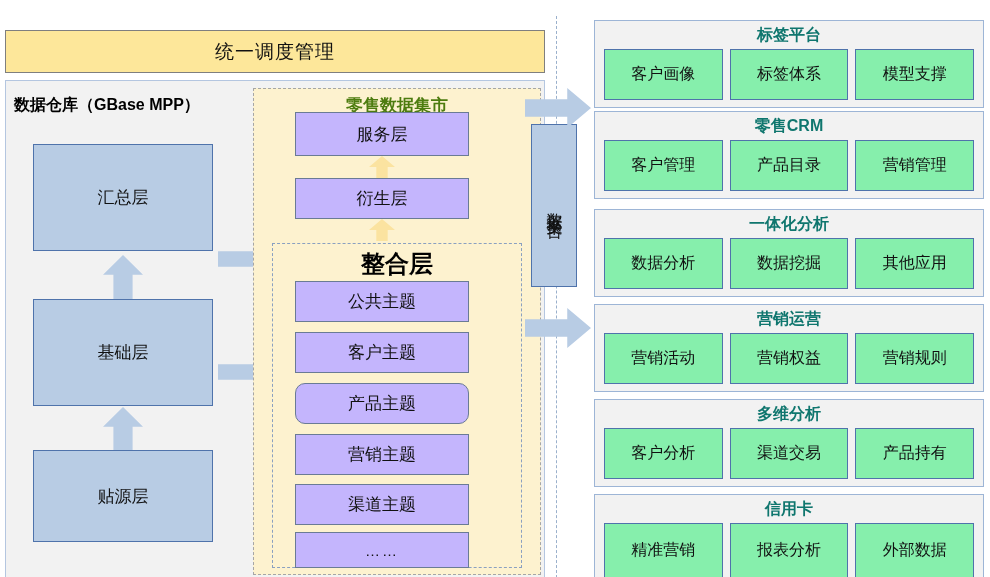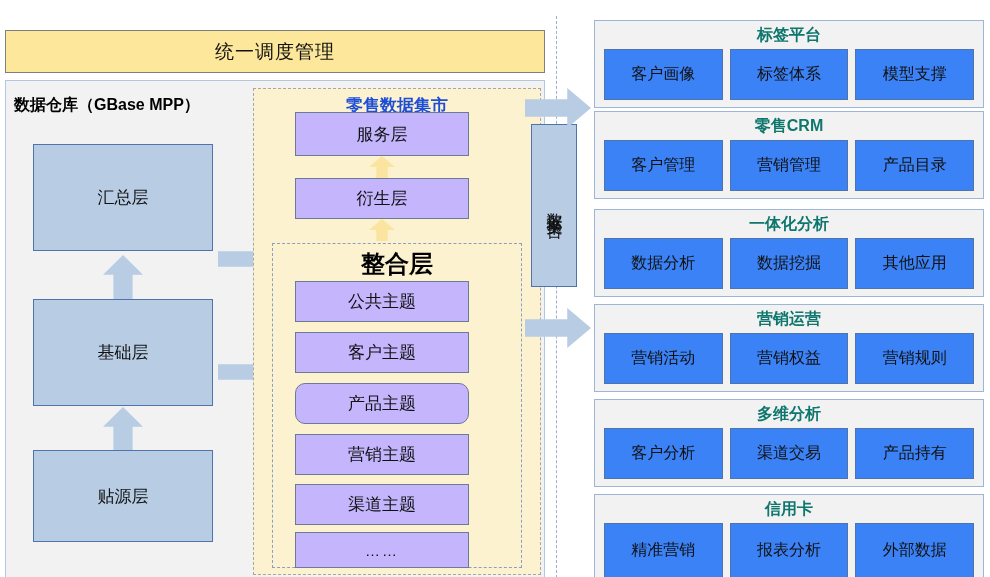--- a/index.html
+++ b/index.html
@@ -55,21 +55,21 @@
   .ra1{left:218px;top:226px;width:62px;height:34px;}
   .ra2{left:218px;top:339px;width:62px;height:34px;}
 
   
   .mart{
     left:253px;top:72px;width:288px;height:487px;
     background:#fdf2cf;border:1px dashed #a6a6a6;
   }
   .mart-title{
     position:absolute;left:0;top:5px;width:100%;text-align:center;
-    font-size:17px;font-weight:bold;color:#1d4ed8;
+    font-size:17px;font-weight:bold;color:#4d7c0f;
   }
   .yellowbox{
     background:#c4b5fd;border:1px solid #6a7b95;
     display:flex;align-items:center;justify-content:center;
     font-size:17px;color:#111;
   }
   .fw{left:295px;width:174px;}
   .b-service{top:96px;height:44px;}
   .b-derive{top:162px;height:41px;}
   .mini-up{width:26px;height:22px;background:#fbe3a0;
@@ -123,21 +123,21 @@
   }
   .panel-title{
     position:absolute;left:0;top:4px;width:100%;text-align:center;
     font-size:16px;font-weight:bold;color:#0f766e;
   }
   .panel-row{
     position:absolute;left:9px;right:9px;top:28px;bottom:7px;
     display:flex;gap:7px;
   }
   .cell{
-    flex:1;background:#3b82f6;border:1px solid #4f73ab;
+    flex:1;background:#86efac;border:1px solid #4f73ab;
     display:flex;align-items:center;justify-content:center;
     font-size:16px;color:#111;
   }
   .p0{top:4px;height:88px;}
   .p1{top:95px;height:88px;}
   .p2{top:193px;height:88px;}
   .p3{top:288px;height:88px;}
   .p4{top:383px;height:88px;}
   .p5{top:478px;height:92px;}
 </style>
@@ -220,22 +220,22 @@
       <div class="cell">客户画像</div>
       <div class="cell">标签体系</div>
       <div class="cell">模型支撑</div>
     </div>
   </div>
 
   <div class="abs panel p1">
     <div class="panel-title">零售CRM</div>
     <div class="panel-row">
       <div class="cell">客户管理</div>
+      <div class="cell">产品目录</div>
       <div class="cell">营销管理</div>
-      <div class="cell">产品目录</div>
     </div>
   </div>
 
   <div class="abs panel p2">
     <div class="panel-title">一体化分析</div>
     <div class="panel-row">
       <div class="cell">数据分析</div>
       <div class="cell">数据挖掘</div>
       <div class="cell">其他应用</div>
     </div>

